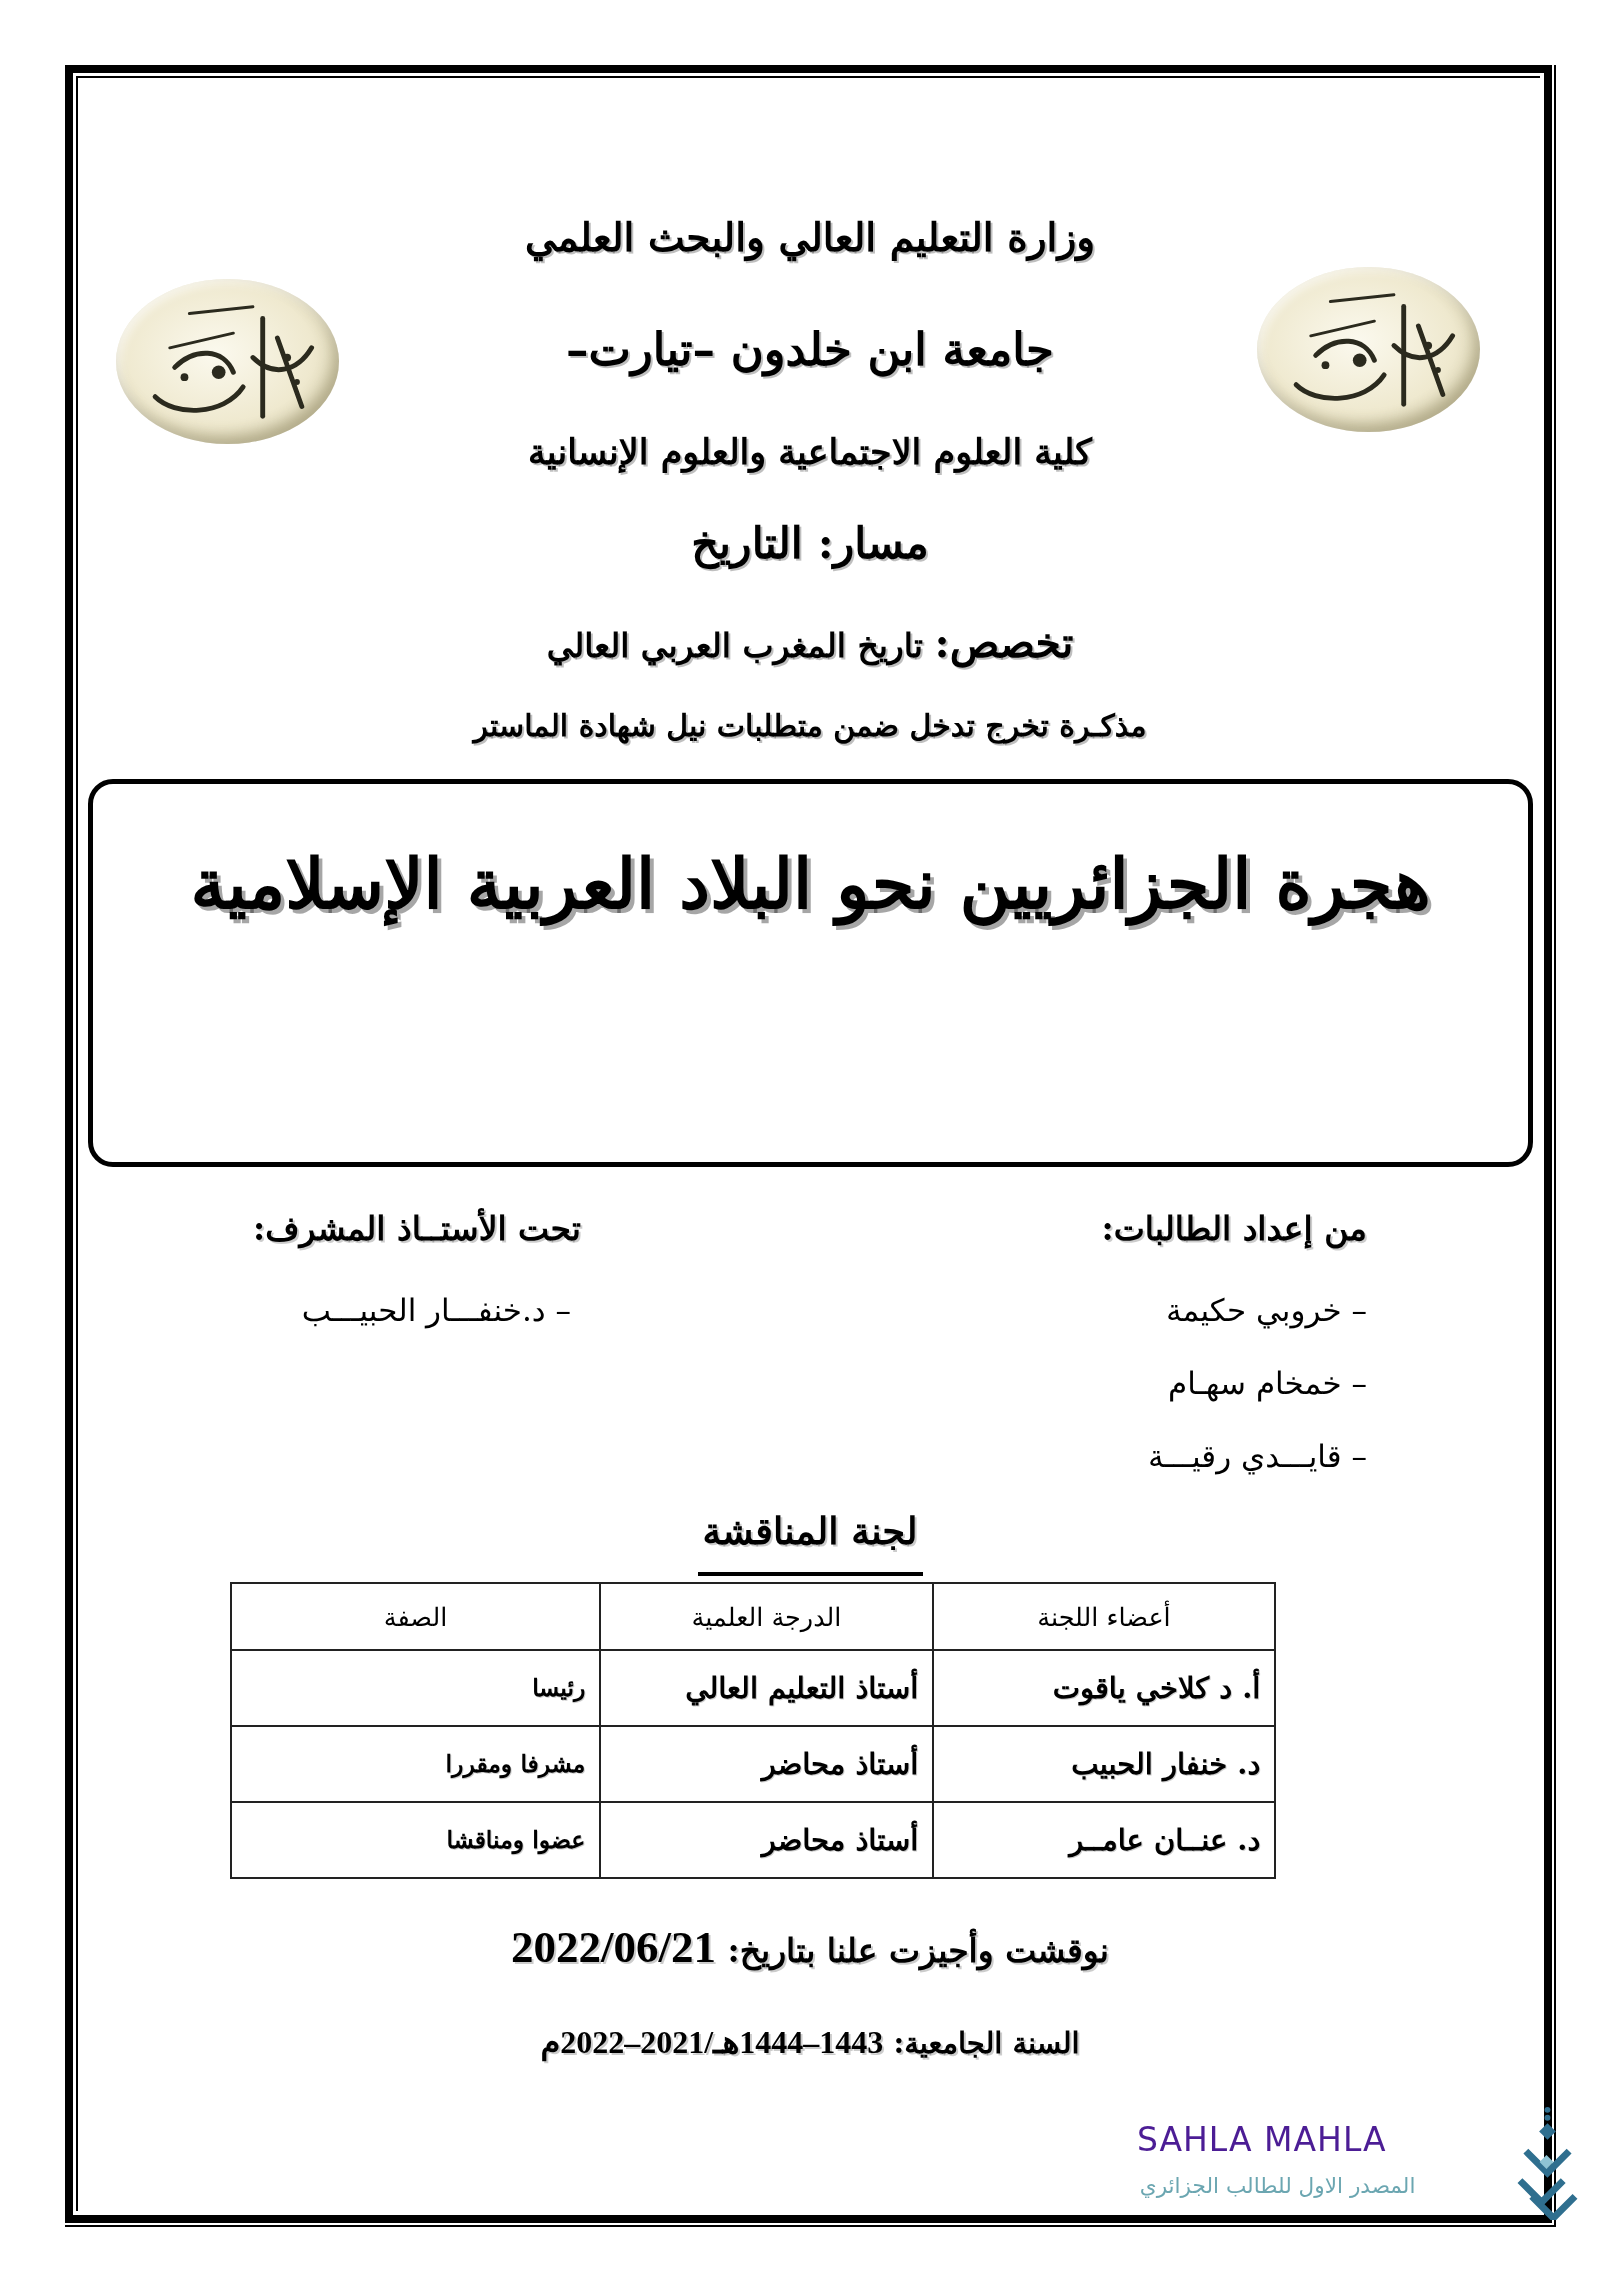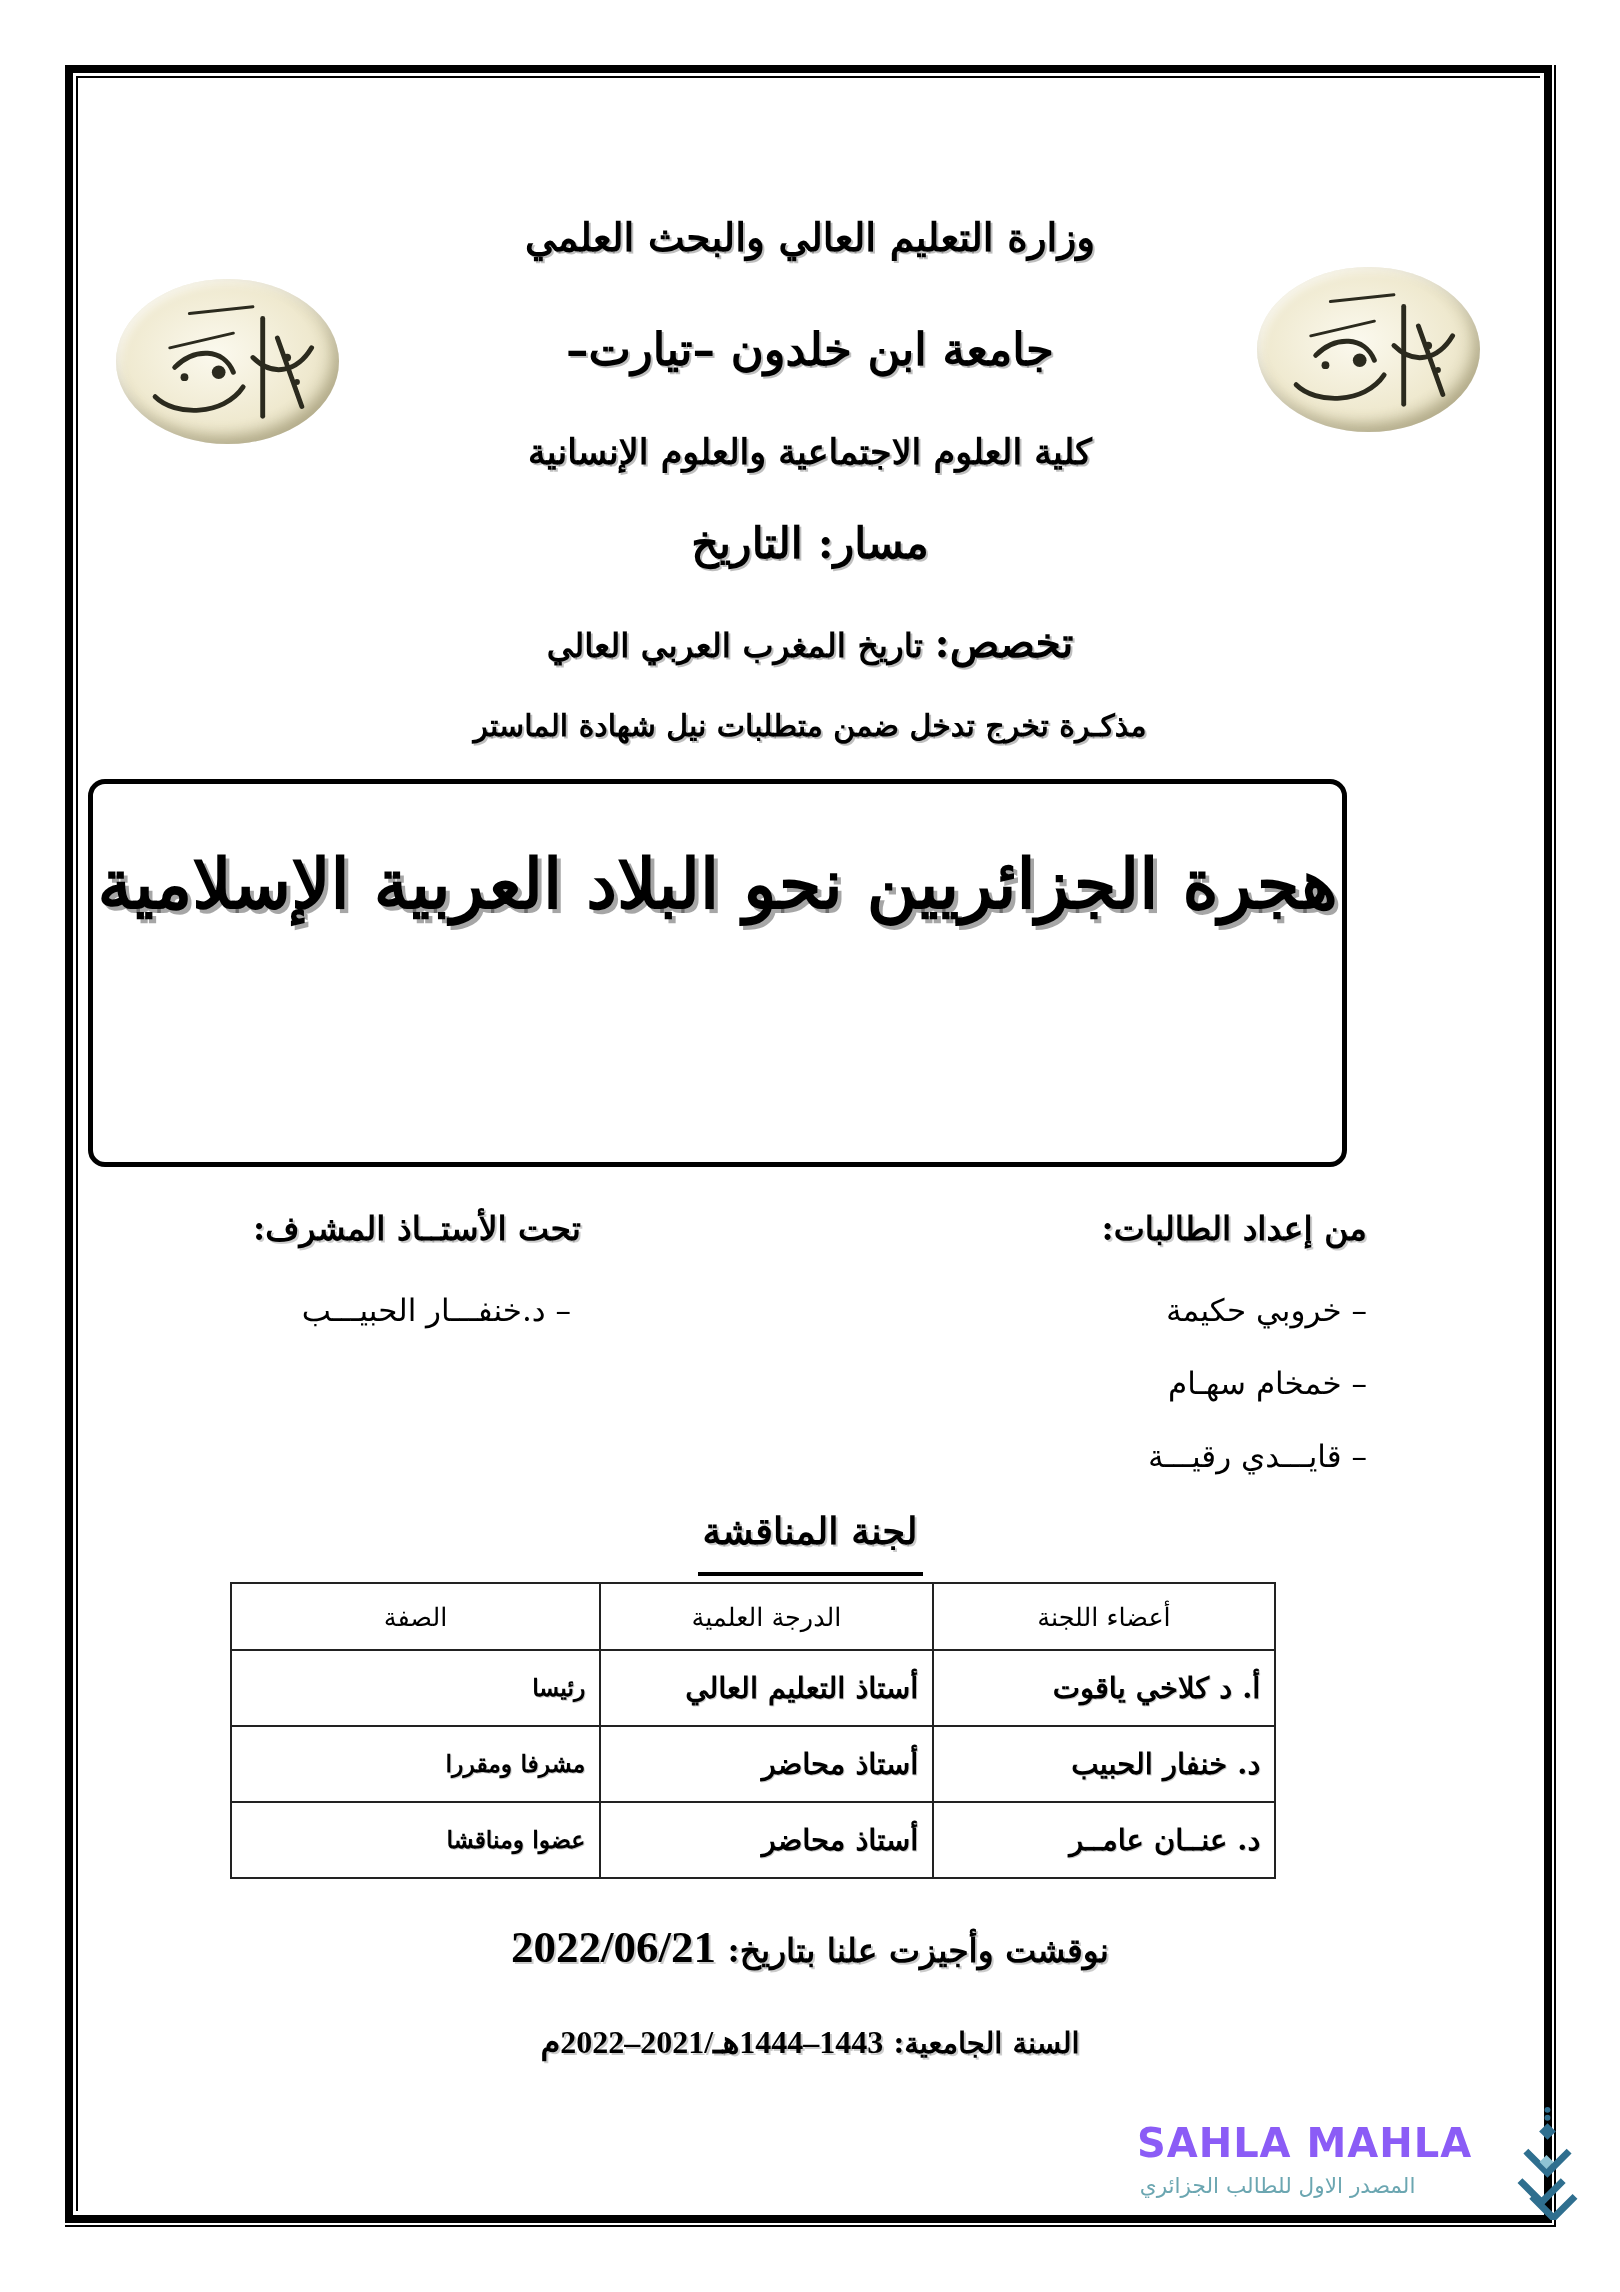--- a/index.html
+++ b/index.html
@@ -67,24 +67,24 @@
     .faculty    { top: 431px; font-size: 35px; }
     .track      { top: 518px; font-size: 43px; }
     .spec       { top: 619px; font-size: 33px; }
     .spec .spec-label { font-size: 41px; }
     .memoir     { top: 708px; font-size: 30px; }
 
     
     .title-box {
       position: absolute;
       left: 88px; top: 779px;
-      width: 1259px; height: 388px;
+      width: 1445px; height: 388px;
       box-sizing: border-box;
       border: 5.9px solid #000;
-      border-radius: 17px;
+      border-radius: 25px;
     }
     .title-line {
       position: absolute;
       left: 0; right: 0;
       text-align: center;
       font-weight: bold;
       font-size: 69px;
       white-space: nowrap;
       text-shadow: 3.9px 3.9px 0 rgba(0,0,0,0.35);
     }
@@ -183,26 +183,25 @@
     
     .watermark {
       position: absolute;
       left: 1132px; top: 2102px;
       width: 421px; height: 118px;
     }
     .wm-latin {
       position: absolute;
       left: 4.9px; top: 17.6px;
       font-family: "DejaVu Sans", "Liberation Sans", sans-serif;
-      font-size: 40px;
+      font-size: 33px;
       letter-spacing: 1px;
-      color: #8b5cf6;
+      color: #4c1d95;
       direction: ltr;
       white-space: nowrap;
-      font-weight: bold;
     }
     .wm-arabic {
       position: absolute;
       left: 7.8px; top: 71px;
       font-family: "DejaVu Sans", "Liberation Sans", sans-serif;
       font-size: 21.6px;
       color: #6ba6b1;
       white-space: nowrap;
       direction: rtl;
     }

